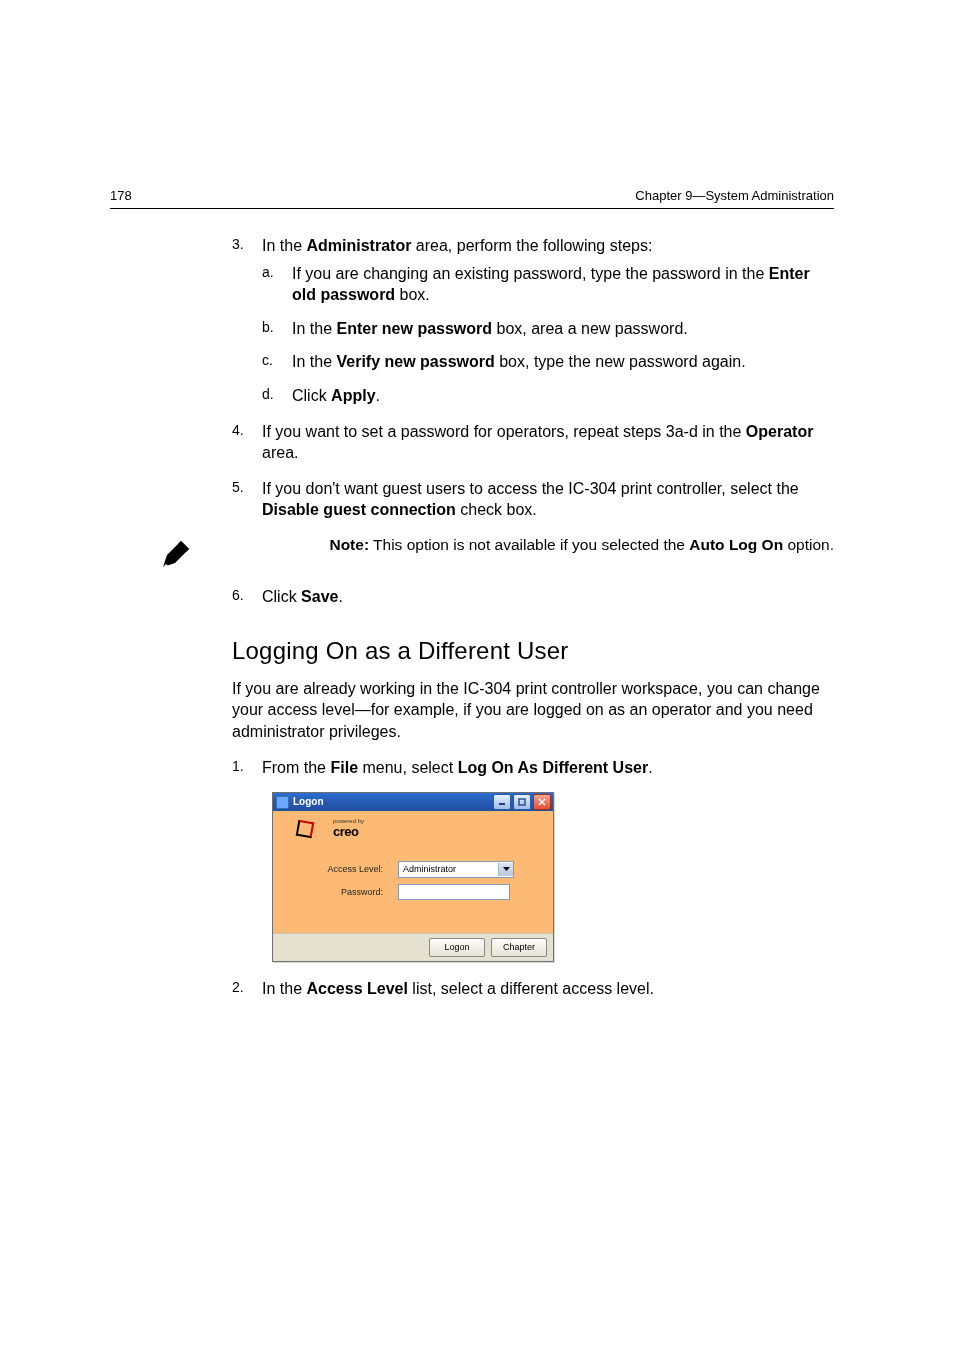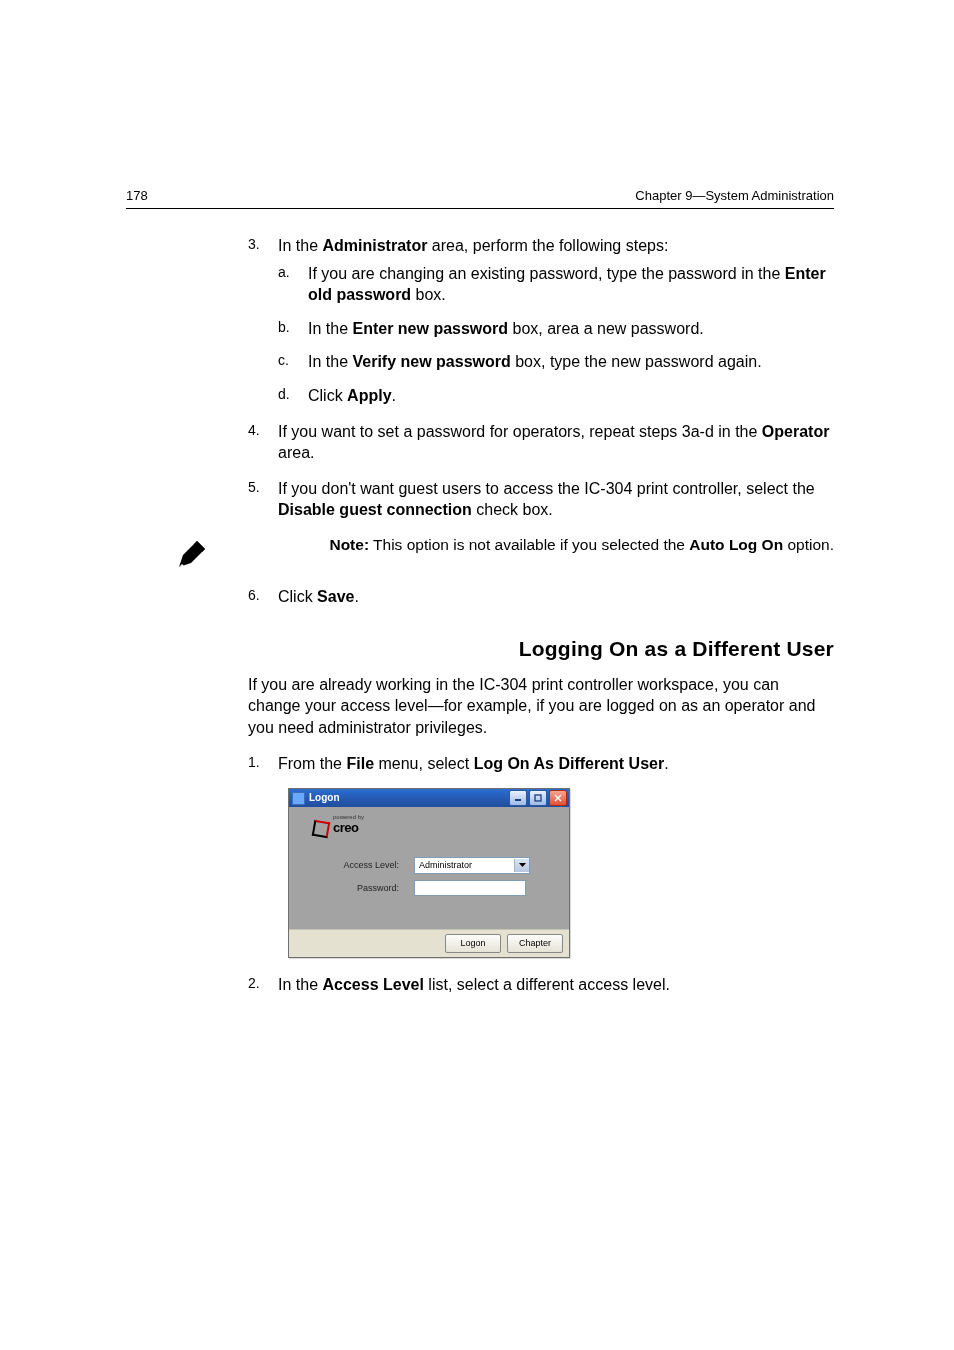--- a/index.html
+++ b/index.html
@@ -6,21 +6,20 @@
     margin: 0;
     padding: 0;
     background: #fff;
     font-family: Helvetica, Arial, sans-serif;
     color: #000;
     width: 954px;
   }
   .page {
     padding: 185px 120px 60px 52px;
     position: relative;
-    margin-left: 16px;
   }
   .header-row {
     position: absolute;
     top: 188px;
     left: 110px;
     right: 120px;
     font-size: 13px;
   }
   .page-number { float: left; }
   .chapter-title { float: right; }
@@ -46,32 +45,31 @@
   .bold { font-weight: bold; }
   .note-row { position: relative; margin: 10px 0 30px 0; padding-left: 30px; font-size: 15.5px; text-align: right; }
   .note-icon {
     position: absolute;
     left: -75px;
     top: 2px;
     width: 36px;
     height: 36px;
   }
   h2.section {
-    font-size: 21px;
-    font-weight: bold;
+    font-size: 24px;
+    font-weight: normal;
     margin: 28px 0 10px 0;
     letter-spacing: 0.2px;
-    text-align: right;
   }
   .intro { margin-bottom: 14px; }
   .dialog-wrap { margin: 12px 0 16px 40px; }
   .dialog {
     width: 280px;
     border: 1px solid #707070;
-    background: #a3a3a3;
+    background: #fdba74;
     font-family: Tahoma, Arial, sans-serif;
     font-size: 10px;
     color: #000;
     box-shadow: 1px 1px 0 rgba(0,0,0,0.15);
   }
   .titlebar {
     background: linear-gradient(to bottom, #2a6ed0, #265ab5 50%, #1f4e9e);
     color: #fff;
     height: 18px;
     display: flex;
@@ -96,21 +94,21 @@
     font-size: 9px;
     line-height: 1;
   }
   .win-btn.close {
     background: linear-gradient(to bottom, #f6a48e, #e25034);
     color: #fff;
     border-color: #a22d18;
     font-weight: bold;
   }
   .logo-row { padding: 6px 8px 2px 24px; }
-  .creo-logo { display: flex; align-items: flex-end; gap: 4px; }
+  .creo-logo { display: flex; align-items: center; gap: 20px; }
   .creo-mark {
     width: 12px; height: 12px;
     border: 2px solid #000;
     border-right-color: #c00;
     border-top-color: #c00;
     transform: rotate(10deg);
   }
   .creo-text { font-weight: bold; font-size: 13px; letter-spacing: -0.5px; }
   .creo-sub { font-size: 6px; color: #333; display: block; margin-bottom: -2px; }
   .form-area { padding: 18px 18px 10px 18px; min-height: 62px; }

